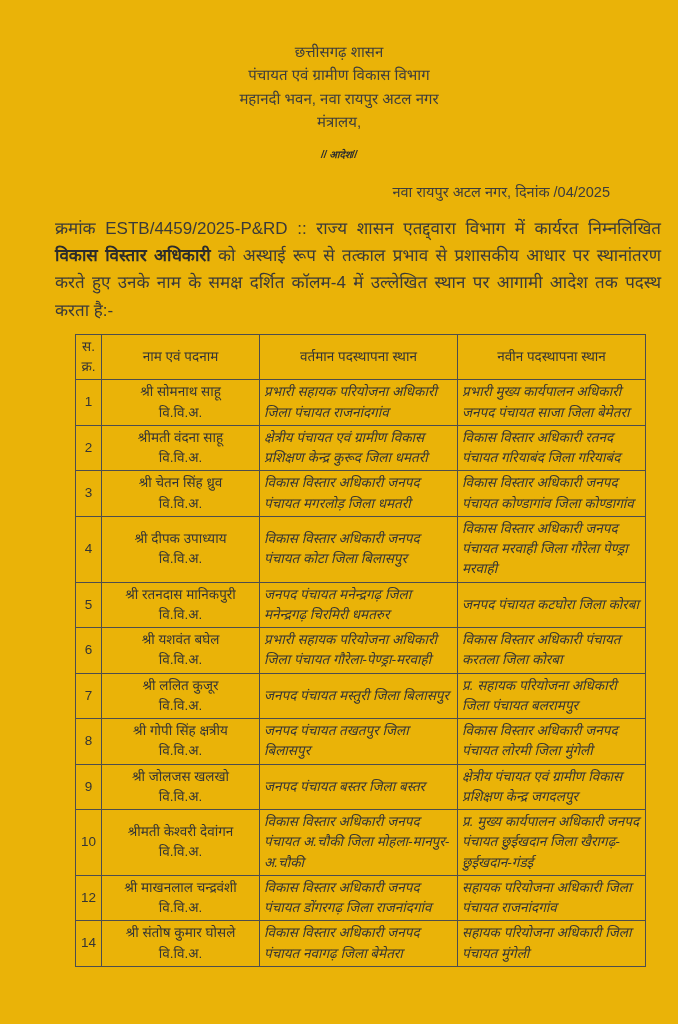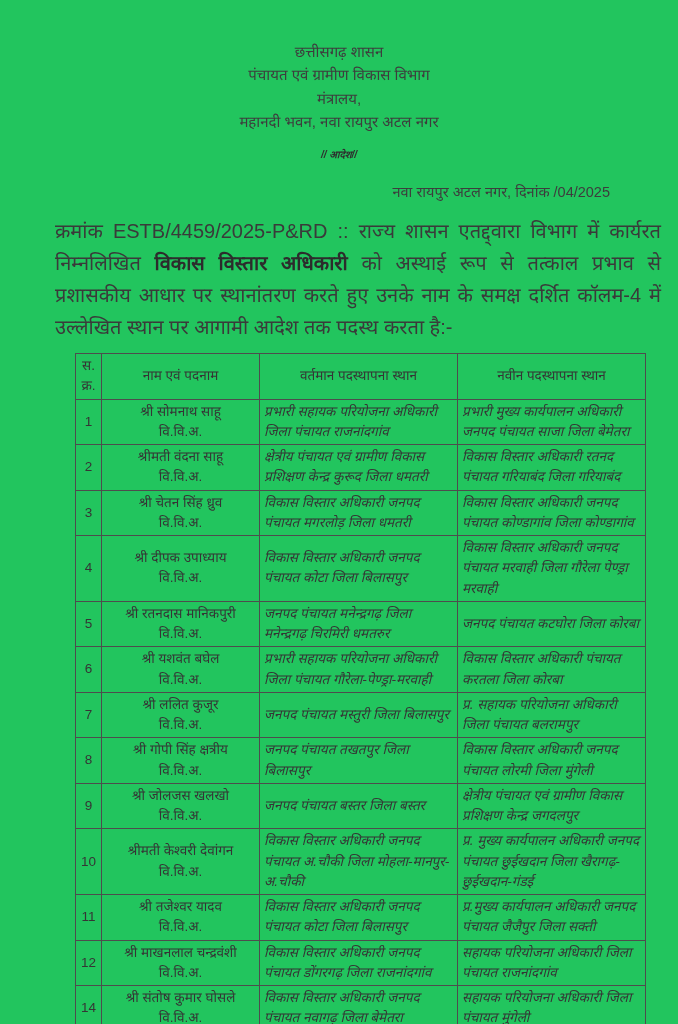--- a/index.html
+++ b/index.html
@@ -6,21 +6,21 @@
     margin: 0;
     padding: 0;
     background: #e9e8e4;
     font-family: "Liberation Sans", "DejaVu Sans", sans-serif;
   }
   .page {
     position: relative;
     width: 678px;
     height: 1024px;
     margin: 0 auto;
-    background: #22c55e;
+    background: #eab308;
     color: #3a3a3a;
     overflow: hidden;
     box-sizing: border-box;
   }
   .doc-header {
     text-align: center;
     padding-top: 40px;
     font-size: 15px;
     line-height: 1.55;
     color: #3d3d3d;
@@ -36,21 +36,21 @@
   .date-line {
     text-align: right;
     padding-right: 68px;
     margin-top: 20px;
     font-size: 14.5px;
     color: #3d3d3d;
   }
   .intro {
     margin: 14px 20px 0 55px;
     width: 606px;
-    font-size: 20px;
+    font-size: 17px;
     line-height: 1.6;
     text-align: justify;
     color: #3a3a3a;
   }
   .intro b { color: #2c2c2c; }
   table.order-table {
     border-collapse: collapse;
     margin: 10px 0 0 75px;
     width: 570px;
     table-layout: fixed;
@@ -78,22 +78,22 @@
   td.loc-cell { text-align: left; font-style: italic; }
 </style>
 </head>
 <body>
 
 <div class="page">
 
   <div class="doc-header">
     <div>छत्तीसगढ़ शासन</div>
     <div>पंचायत एवं ग्रामीण विकास विभाग</div>
+    <div>महानदी भवन, नवा रायपुर अटल नगर</div>
     <div>मंत्रालय,</div>
-    <div>महानदी भवन, नवा रायपुर अटल नगर</div>
   </div>
 
   <div class="order-title">// आदेश//</div>
 
   <div class="date-line">नवा रायपुर अटल नगर, दिनांक /04/2025</div>
 
   <p class="intro"><span>क्रमांक ESTB/4459/2025-P&amp;RD :: राज्य शासन एतद्द्वारा विभाग में कार्यरत निम्नलिखित </span><b>विकास विस्तार अधिकारी</b><span> को अस्थाई रूप से तत्काल प्रभाव से प्रशासकीय आधार पर स्थानांतरण करते हुए उनके नाम के समक्ष दर्शित कॉलम-4 में उल्लेखित स्थान पर आगामी आदेश तक पदस्थ करता है:-</span></p>
 
   <table class="order-table">
     <colgroup>
@@ -205,29 +205,20 @@
         <tr>
           <td class="sno">10</td>
           <td class="name-cell">
             <div>श्रीमती केश्वरी देवांगन</div>
             <div>वि.वि.अ.</div>
           </td>
           <td class="loc-cell">विकास विस्तार अधिकारी जनपद पंचायत अ.चौकी जिला मोहला-मानपुर-अ.चौकी</td>
           <td class="loc-cell">प्र. मुख्य कार्यपालन अधिकारी जनपद पंचायत छुईखदान जिला खैरागढ़-छुईखदान-गंडई</td>
         </tr>
 
-        <tr>
-          <td class="sno">11</td>
-          <td class="name-cell">
-            <div>श्री तजेश्वर यादव</div>
-            <div>वि.वि.अ.</div>
-          </td>
-          <td class="loc-cell">विकास विस्तार अधिकारी जनपद पंचायत कोटा जिला बिलासपुर</td>
-          <td class="loc-cell">प्र.मुख्य कार्यपालन अधिकारी जनपद पंचायत जैजैपुर जिला सक्ती</td>
-        </tr>
 
         <tr>
           <td class="sno">12</td>
           <td class="name-cell">
             <div>श्री माखनलाल चन्द्रवंशी</div>
             <div>वि.वि.अ.</div>
           </td>
           <td class="loc-cell">विकास विस्तार अधिकारी जनपद पंचायत डोंगरगढ़ जिला राजनांदगांव</td>
           <td class="loc-cell">सहायक परियोजना अधिकारी जिला पंचायत राजनांदगांव</td>
         </tr>

